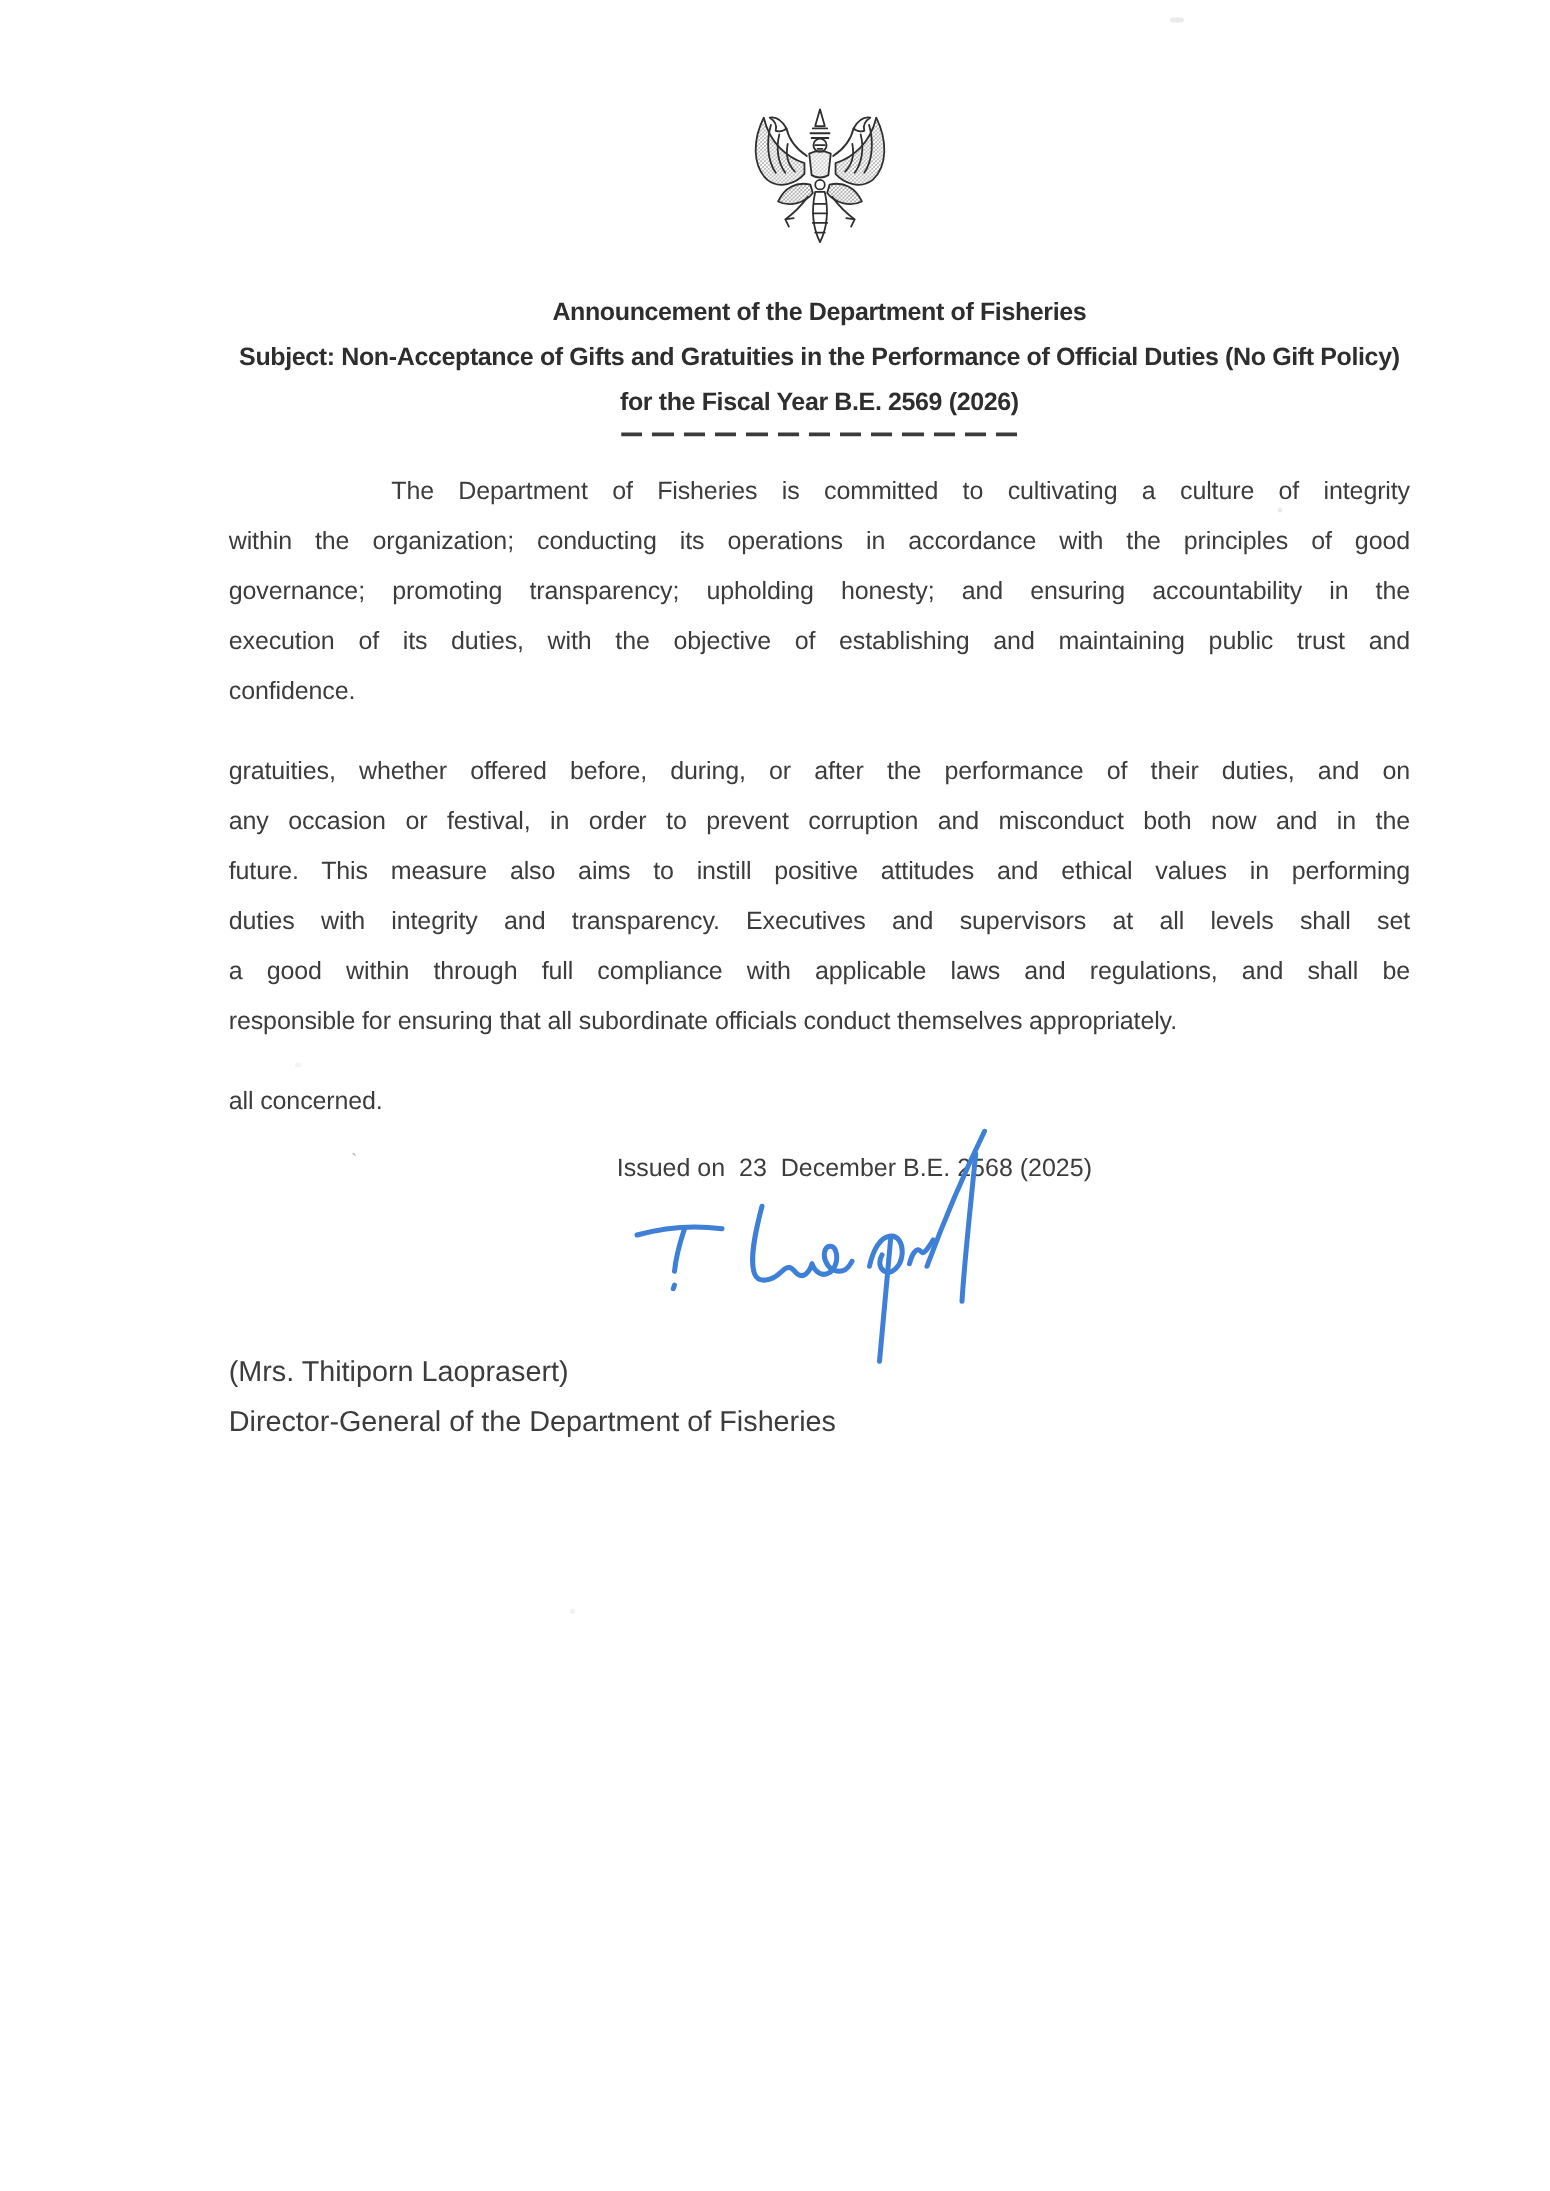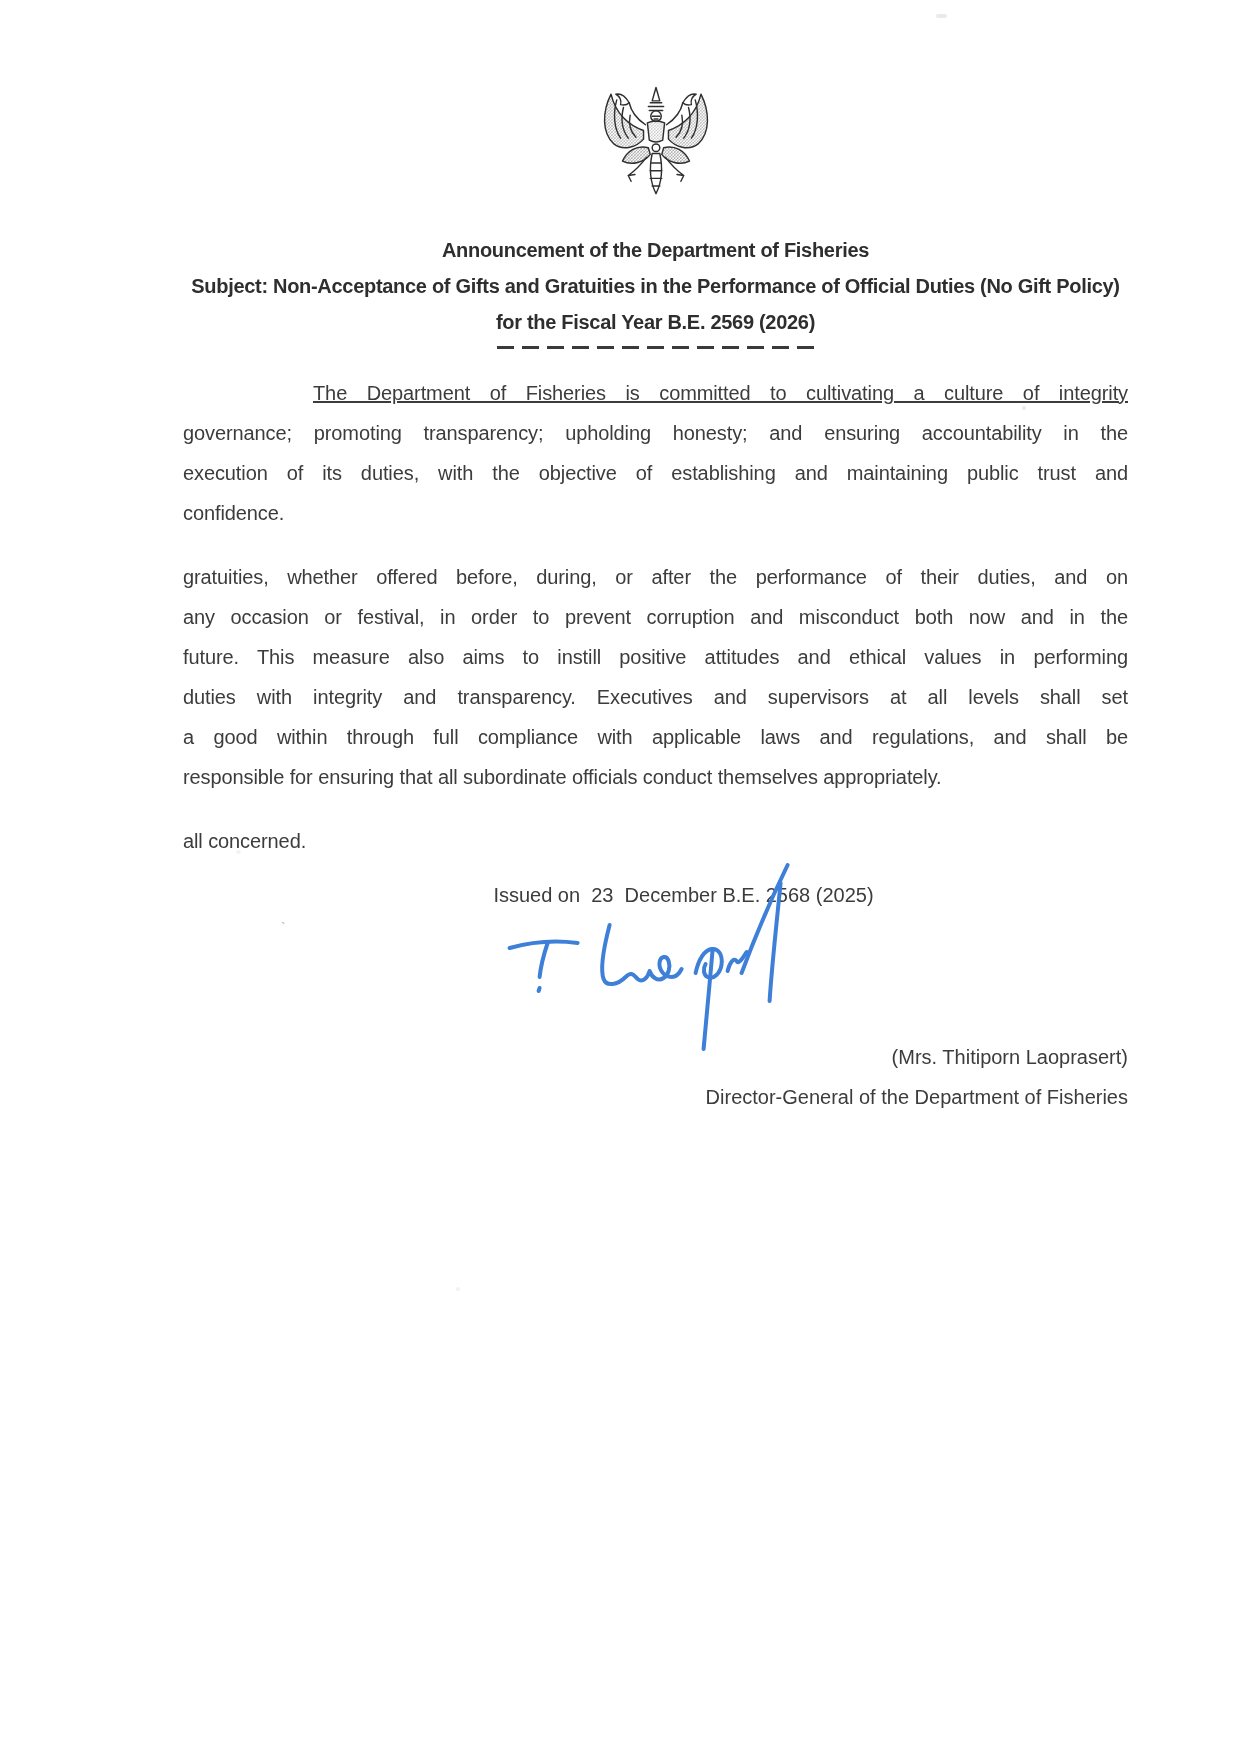--- a/index.html
+++ b/index.html
@@ -29,37 +29,37 @@
     background:repeating-linear-gradient(90deg,#3a3a3a 0 17px,transparent 17px 25px);
   }
 
   
   .para{margin-top:24px;}
   .bl{
     font-size:20px;line-height:40px;color:#3c3c3c;
     letter-spacing:-0.1px;
     text-align:justify;text-align-last:justify;
   }
-  .bl.first{padding-left:130px;text-decoration:underline;}
+  .bl.first{padding-left:130px;}
   .bl.last{text-align:justify;text-align-last:left;}
 
   .date-line{
     margin-top:0;font-size:20px;line-height:40px;color:#3c3c3c;
     text-align:center;white-space:pre;transform:translateX(28px);
   }
 
   .sig-wrap{position:relative;height:122px;}
   .sig-wrap svg{
     position:absolute;left:50%;top:-62px;
     transform:translateX(-49%);
     z-index:2;
   }
 
   .name-line{
-    font-size:20px;line-height:40px;color:#3c3c3c;text-align:right;white-space:nowrap;
+    font-size:23px;line-height:40px;color:#3c3c3c;text-align:left;white-space:nowrap;
   }
 
   
   .artifact{position:absolute;border-radius:50%;background:#d8d8d8;opacity:.55;}
   .artifact.tick{background:none;color:#9a9a9a;font-size:14px;opacity:.8;border-radius:0;}
 </style>
 </head>
 <body>
 
 <div class="page">
@@ -106,20 +106,21 @@
     </div>
 
     <div class="title first">Announcement of the Department of Fisheries</div>
     <div class="title">Subject: Non-Acceptance of Gifts and Gratuities in the Performance of Official Duties (No Gift Policy)</div>
     <div class="title">for the Fiscal Year B.E. 2569 (2026)</div>
 
     <div class="dash-sep"></div>
 
     <div class="para">
       <div class="bl first">The Department of Fisheries is committed to cultivating a culture of integrity</div>
+      <div class="bl">within the organization; conducting its operations in accordance with the principles of good</div>
       <div class="bl">governance; promoting transparency; upholding honesty; and ensuring accountability in the</div>
       <div class="bl">execution of its duties, with the objective of establishing and maintaining public trust and</div>
       <div class="bl last">confidence.</div>
     </div>
 
     <div class="para">
       <div class="bl">gratuities, whether offered before, during, or after the performance of their duties, and on</div>
       <div class="bl">any occasion or festival, in order to prevent corruption and misconduct both now and in the</div>
       <div class="bl">future. This measure also aims to instill positive attitudes and ethical values in performing</div>
       <div class="bl">duties with integrity and transparency. Executives and supervisors at all levels shall set</div>

